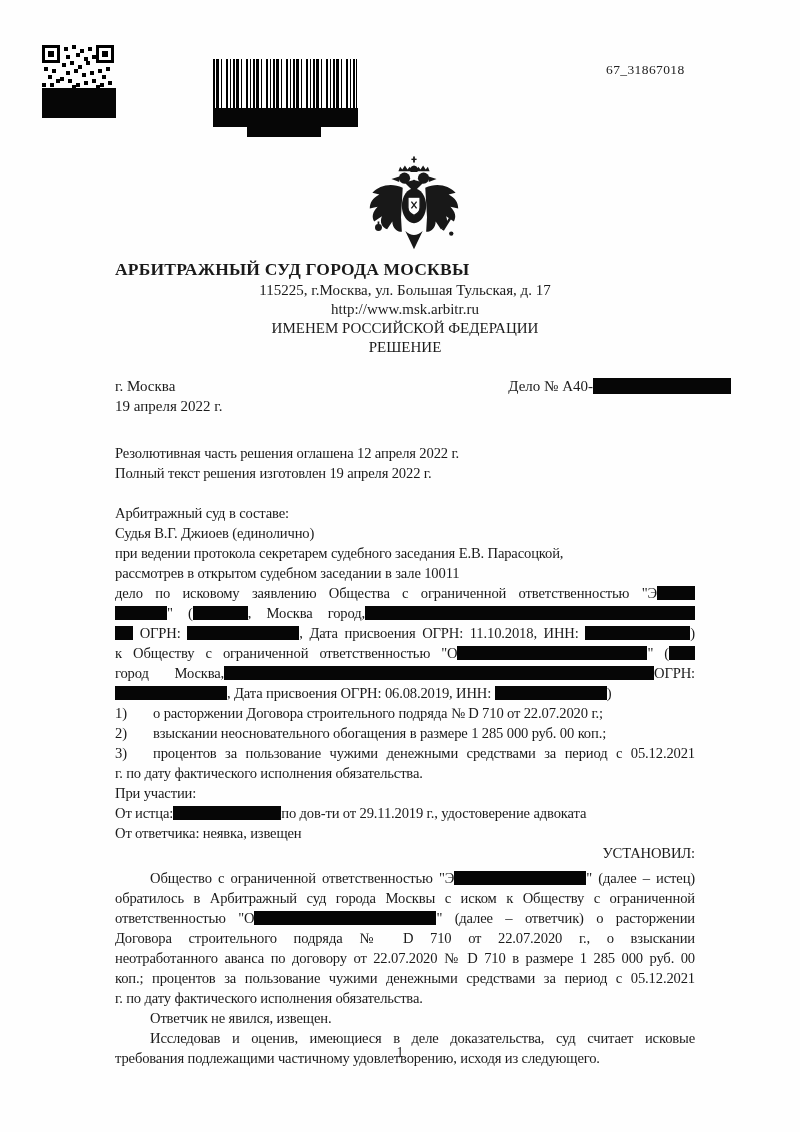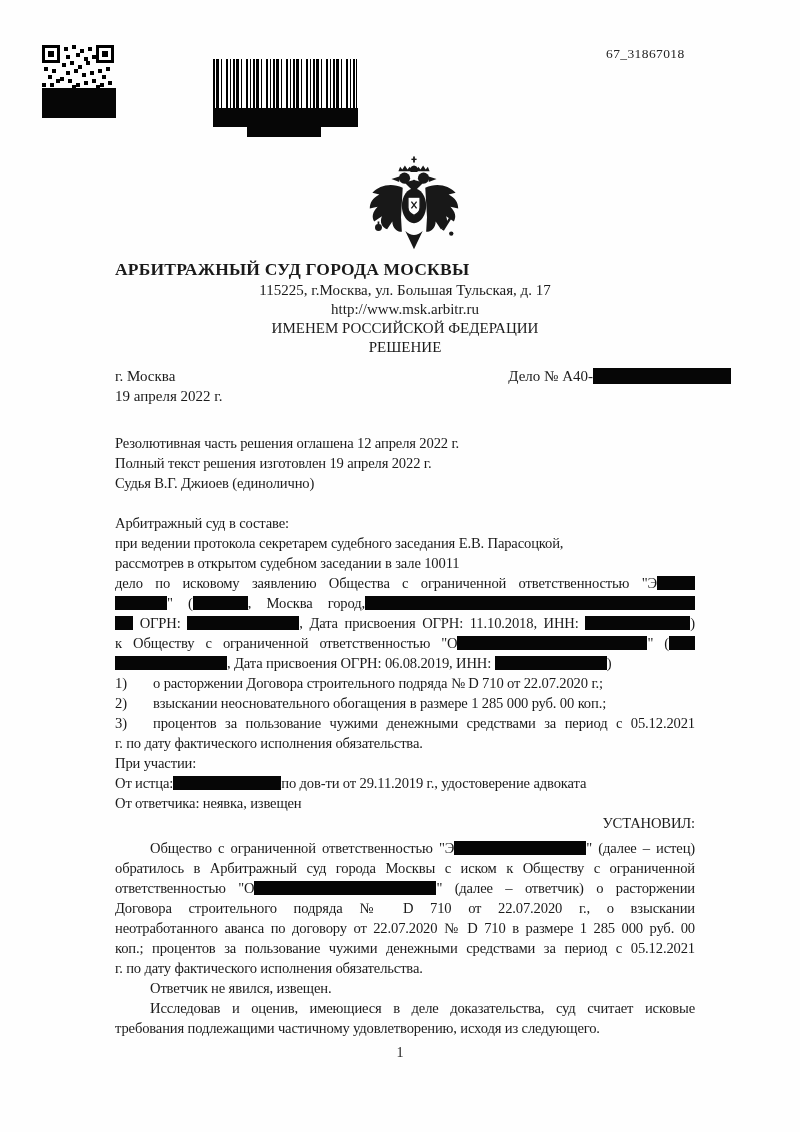--- a/index.html
+++ b/index.html
@@ -20,29 +20,29 @@
       repeating-linear-gradient(90deg,
         #000 0 2px,#fff 2px 3px,
         #000 3px 6px,#fff 6px 8px,
         #000 8px 9px,#fff 9px 13px,
         #000 13px 15px,#fff 15px 17px,
         #000 17px 18px,#fff 18px 20px);
   }
   .barcode-redact{position:absolute;left:213px;top:108px;width:145px;height:19px;background:#060606;}
   .barcode-redact-small{position:absolute;left:247px;top:127px;width:74px;height:10px;background:#060606;}
   .doc-number{
-    position:absolute;left:606px;top:46px;width:120px;
+    position:absolute;left:606px;top:62px;width:120px;
     font-size:13.5px;letter-spacing:.4px;color:#222;
   }
   .emblem{position:absolute;left:362px;top:153px;width:104px;height:104px;}
   
   .content{position:absolute;left:115px;top:258px;width:580px;}
   .court{font-weight:bold;font-size:17.5px;line-height:23px;text-align:left;letter-spacing:.2px;}
   .hline{font-size:15px;line-height:19px;text-align:center;}
-  .meta-row{display:flex;justify-content:space-between;font-size:15px;line-height:20px;margin-top:9px;}
+  .meta-row{display:flex;justify-content:space-between;font-size:15px;line-height:20px;margin-top:19px;}
   .date-line{font-size:15px;line-height:20px;}
   .body-lines{margin-top:27px;}
   .line{min-height:20px;line-height:20px;font-size:14.6px;letter-spacing:-0.15px;}
   .line.just{text-align:justify;text-align-last:justify;}
   .line.center{text-align:right;}
   .line.ind{padding-left:35px;}
   .line.gap-blank{margin-top:20px;}
   .line.gap-small{margin-top:5px;}
   .redact{display:inline-block;height:14px;background:#060606;vertical-align:-2px;}
   .numcol{display:inline-block;}
@@ -111,28 +111,29 @@
 
     <div class="meta-row">
       <span>г. Москва</span>
       <span class="case"><span>Дело № А40-</span><span class="redact case-bar"></span></span>
     </div>
     <div class="date-line">19 апреля 2022 г.</div>
 
     <div class="body-lines">
         <div class="line"><span>Резолютивная часть решения оглашена 12 апреля 2022 г.</span></div>
         <div class="line"><span>Полный текст решения изготовлен 19 апреля 2022 г.</span></div>
+        <div class="line gap-blank"><span>Арбитражный суд в составе:</span></div>
         <div class="line"><span>Судья В.Г. Джиоев (единолично)</span></div>
-        <div class="line gap-blank"><span>Арбитражный суд в составе:</span></div>
         <div class="line"><span>при ведении протокола секретарем судебного заседания Е.В. Парасоцкой,</span></div>
         <div class="line"><span>рассмотрев в открытом судебном заседании в зале 10011</span></div>
         <div class="line just"><span>дело по исковому заявлению Общества с ограниченной ответственностью "Э</span><span class="redact" style="width: 38px;"></span></div>
         <div class="line just"><span class="redact" style="width: 52px;"></span><span>" (</span><span class="redact" style="width: 55px;"></span><span>, Москва город,</span><span class="redact" style="width: 330px;"></span></div>
         <div class="line just"><span class="redact" style="width: 18px;"></span><span> ОГРН: </span><span class="redact" style="width: 112px;"></span><span>, Дата присвоения ОГРН: 11.10.2018, ИНН: </span><span class="redact" style="width: 105px;"></span><span>)</span></div>
         <div class="line just"><span>к Обществу с ограниченной ответственностью "О</span><span class="redact" style="width: 190px;"></span><span>" (</span><span class="redact" style="width: 26px;"></span></div>
+        <div class="line just"><span>город Москва,</span><span class="redact" style="width: 430px;"></span><span>ОГРН:</span></div>
         <div class="line"><span class="redact" style="width: 112px;"></span><span>, Дата присвоения ОГРН: 06.08.2019, ИНН: </span><span class="redact" style="width: 112px;"></span><span>)</span></div>
         <div class="line"><span class="numcol" style="width: 38px;">1)</span><span>о расторжении Договора строительного подряда № D 710 от 22.07.2020 г.;</span></div>
         <div class="line"><span class="numcol" style="width: 38px;">2)</span><span>взыскании неосновательного обогащения в размере 1 285 000 руб. 00 коп.;</span></div>
         <div class="line just"><span class="numcol" style="width: 38px;">3)</span><span>процентов за пользование чужими денежными средствами за период с 05.12.2021</span></div>
         <div class="line"><span>г. по дату фактического исполнения обязательства.</span></div>
         <div class="line"><span>При участии:</span></div>
         <div class="line"><span>От истца:</span><span class="redact" style="width: 108px;"></span><span>по дов-ти от 29.11.2019 г., удостоверение адвоката</span></div>
         <div class="line"><span>От ответчика: неявка, извещен</span></div>
         <div class="line center"><span>УСТАНОВИЛ:</span></div>
         <div class="line just ind gap-small"><span>Общество с ограниченной ответственностью "Э</span><span class="redact" style="width: 132px;"></span><span>" (далее – истец)</span></div>

